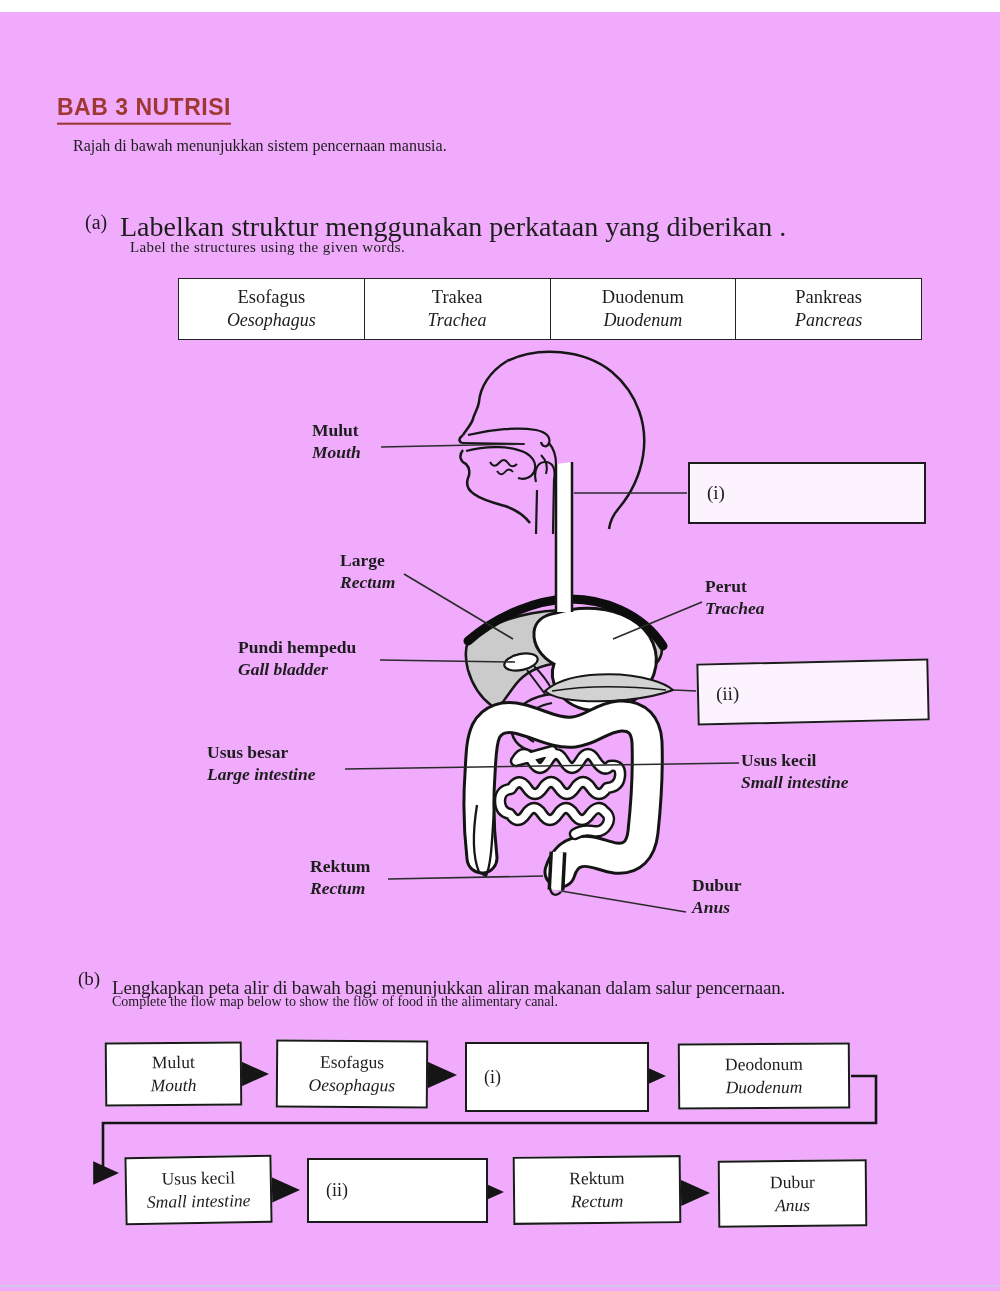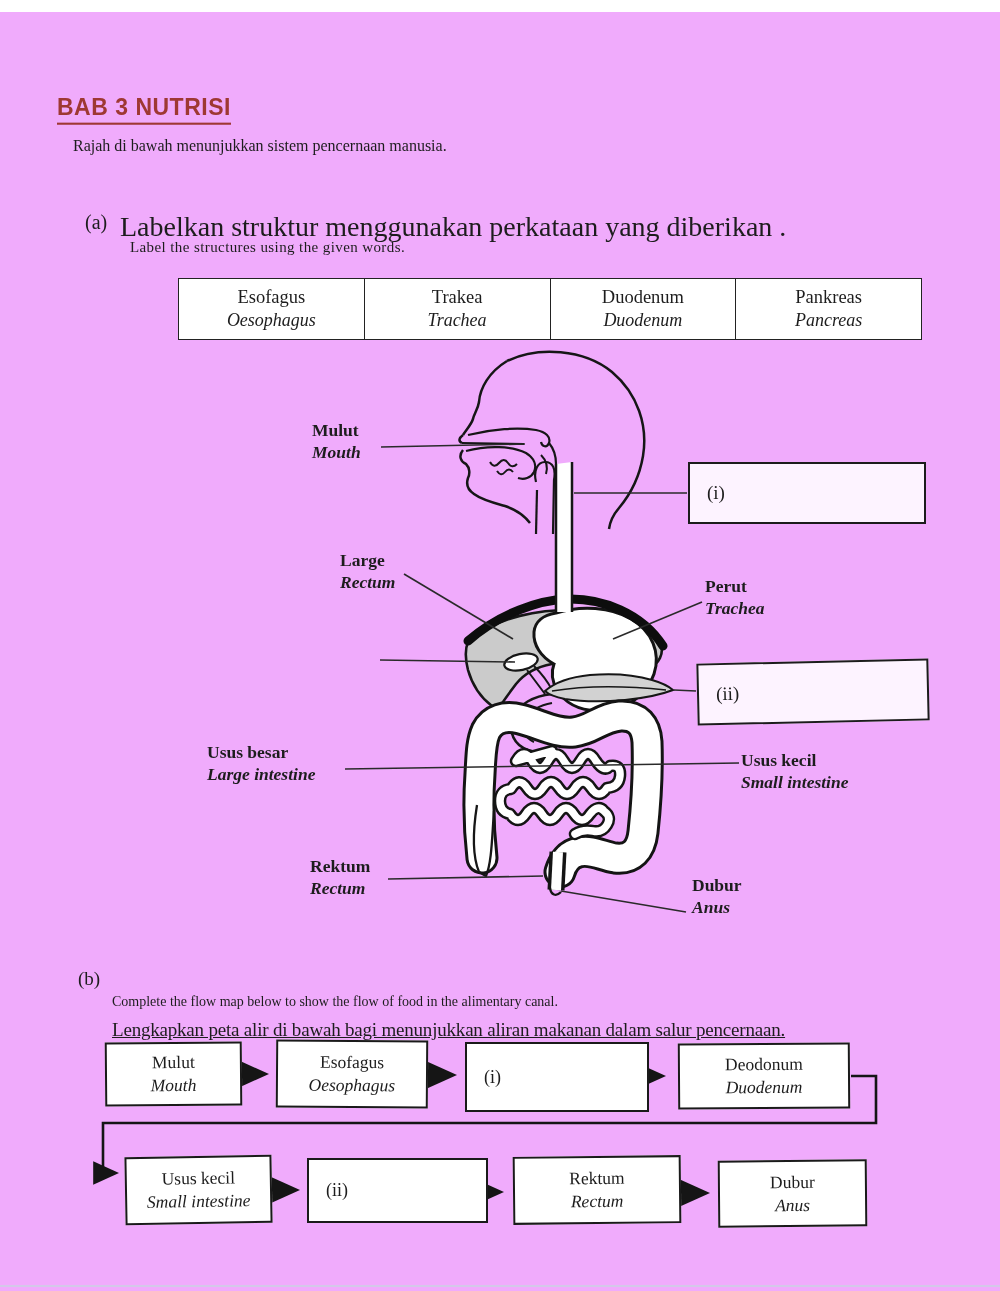--- a/index.html
+++ b/index.html
@@ -37,21 +37,21 @@
   
   .dlabel{font-weight:bold;font-size:17.5px;line-height:22px;white-space:nowrap;}
   .dlabel .t-en{font-weight:bold;}
   
   .ansbox{
     border:2px solid #1c1c1c;background:rgba(255,255,255,.85);
     display:flex;align-items:center;font-size:19px;padding-left:17px;
   }
   
   .part-b-label{left:78px;top:956px;font-size:19px;}
-  .part-b-ms{left:112px;top:1007px;font-size:19px;letter-spacing:-0.2px;text-decoration:underline;}
+  .part-b-ms{left:112px;top:965px;font-size:19px;letter-spacing:-0.2px;}
   .part-b-en{left:112px;top:982px;font-size:14px;}
   
   .fbox{
     border:2.5px solid #1a1a1a;background:#fff;
     display:flex;flex-direction:column;justify-content:center;align-items:center;
     font-size:17.5px;line-height:23px;text-align:center;
   }
   .fbox.blank{align-items:flex-start;justify-content:center;padding-left:17px;font-size:18px;}
   svg{position:absolute;left:0;}
   .bottom-edge{left:0;top:1273px;width:1000px;height:2px;background:#c9d2e2;opacity:.75;}
@@ -182,20 +182,24 @@
     <div class="t-en">Mouth</div>
   </div>
   <div class="abs dlabel" style="left:340px;top:537px">
     <div class="t-ms">Large</div>
     <div class="t-en">Rectum</div>
   </div>
   <div class="abs dlabel" style="left:705px;top:563px">
     <div class="t-ms">Perut</div>
     <div class="t-en">Trachea</div>
   </div>
+  <div class="abs dlabel" style="left:238px;top:624px">
+    <div class="t-ms">Pundi hempedu</div>
+    <div class="t-en">Gall bladder</div>
+  </div>
   <div class="abs dlabel" style="left:207px;top:729px">
     <div class="t-ms">Usus besar</div>
     <div class="t-en">Large intestine</div>
   </div>
   <div class="abs dlabel" style="left:741px;top:737px">
     <div class="t-ms">Usus kecil</div>
     <div class="t-en">Small intestine</div>
   </div>
   <div class="abs dlabel" style="left:310px;top:843px">
     <div class="t-ms">Rektum</div>

